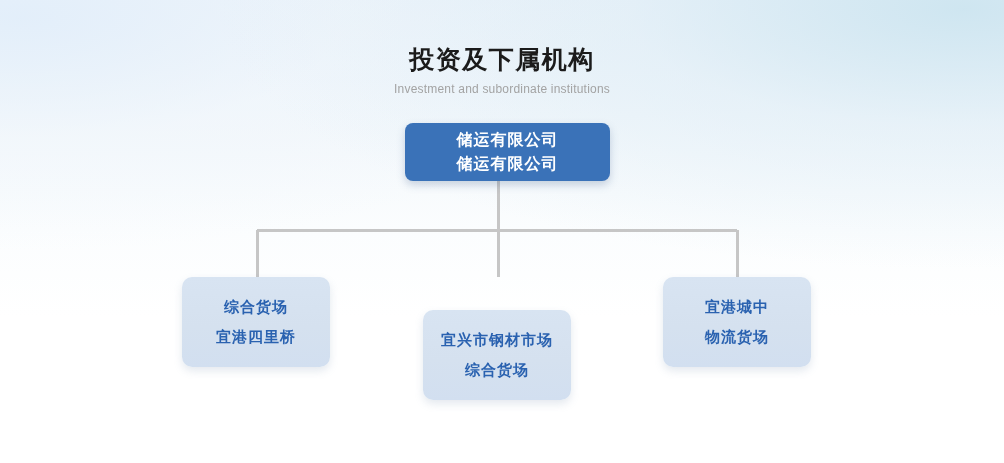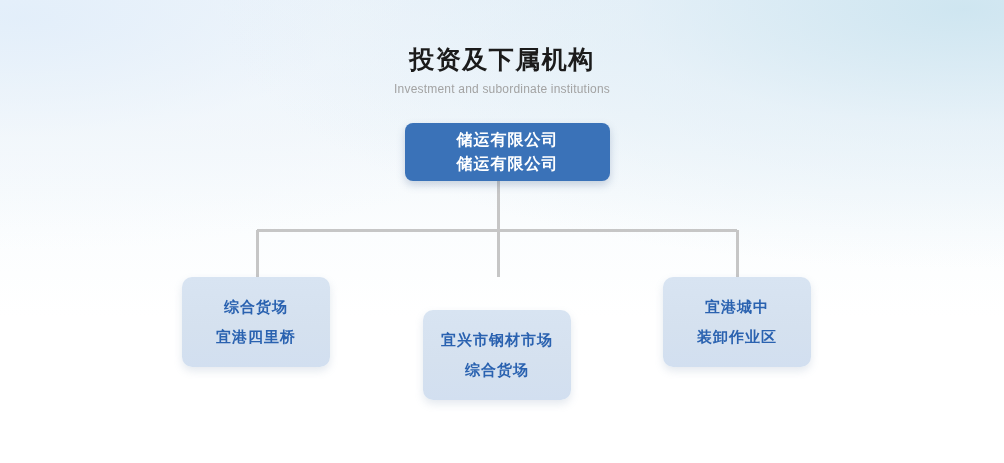--- a/index.html
+++ b/index.html
@@ -145,16 +145,16 @@
     <span class="line">宜港四里桥</span>
   </div>
 
   <div class="node node-child child-2">
     <span class="line">宜兴市钢材市场</span>
     <span class="line">综合货场</span>
   </div>
 
   <div class="node node-child child-3">
     <span class="line">宜港城中</span>
-    <span class="line">装卸作业区</span>
+    <span class="line">物流货场</span>
   </div>
 
 </div>
 
 </body></html>

